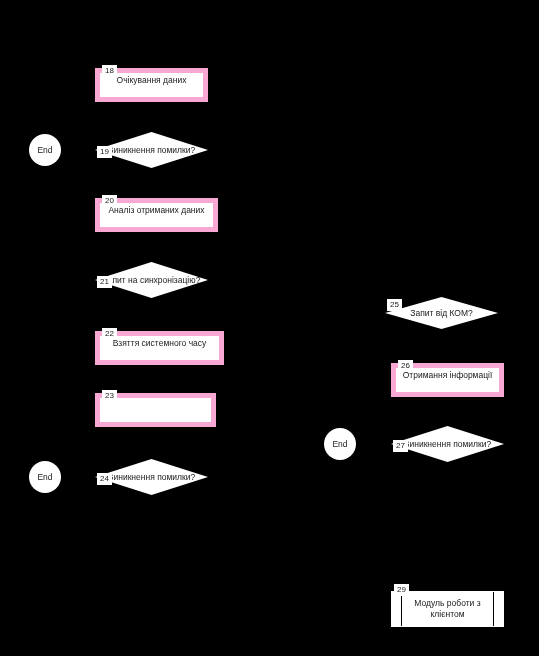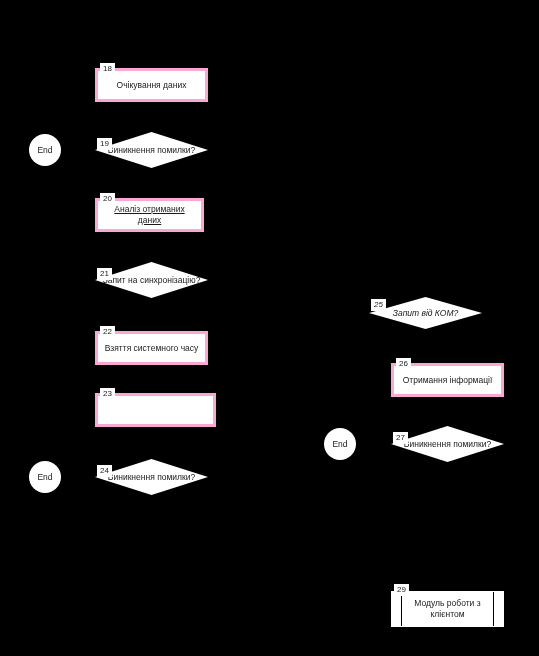--- a/index.html
+++ b/index.html
@@ -21,24 +21,24 @@
 
   
   .node {
     position: absolute;
     box-sizing: border-box;
   }
 
   
   .proc {
     background: #ffffff;
-    border: 3px solid #f9a8d4;
-    color: #1a1a1a;
-    display: flex;
-    align-items: center;
+    border: 5px solid #f9a8d4;
+    color: #1a1a1a;
+    display: flex;
+    align-items: flex-start;
     justify-content: center;
     text-align: center;
     font-size: 8.5px;
     line-height: 11px;
     padding: 2px 5px;
   }
 
   
   .decision {
     position: absolute;
@@ -110,21 +110,21 @@
     background: #ffffff;
     color: #1a1a1a;
     font-size: 8px;
     line-height: 10px;
     padding: 0px 2px 0px 2px;
     border: 1px solid #ffffff;
     z-index: 5;
     white-space: nowrap;
   }
   .decision .tag {
-    top: 6px;
+    top: 14px;
     left: 2px;
   }
 </style>
 </head>
 <body>
 
 <div id="canvas">
 
   <div class="node proc" style="left:95px; top:68px; width:113px; height:34px;">
     <span class="tag">18</span>
@@ -134,51 +134,51 @@
   <div class="node terminator" style="left:29px; top:134px; width:32px; height:32px;">
     <span>End</span>
   </div>
 
   <div class="node decision" style="left:95px; top:132px; width:113px; height:36px;">
     <div class="diamond-shape"></div>
     <span class="tag">19</span>
     <span class="diamond-label">Виникнення помилки?</span>
   </div>
 
-  <div class="node proc" style="left:95px; top:198px; width:109px; height:34px;text-decoration:underline;">
+  <div class="node proc" style="left:95px; top:198px; width:123px; height:34px;">
     <span class="tag">20</span>
     <span>Аналіз отриманих даних</span>
   </div>
 
   <div class="node decision" style="left:95px; top:262px; width:113px; height:36px;">
     <div class="diamond-shape"></div>
     <span class="tag">21</span>
     <span class="diamond-label">Запит на синхронізацію?</span>
   </div>
 
-  <div class="node proc" style="left:95px; top:331px; width:113px; height:34px;">
+  <div class="node proc" style="left:95px; top:331px; width:129px; height:34px;">
     <span class="tag">22</span>
     <span>Взяття системного часу</span>
   </div>
 
   <div class="node proc" style="left:95px; top:393px; width:121px; height:34px;">
     <span class="tag">23</span>
   </div>
 
   <div class="node terminator" style="left:29px; top:461px; width:32px; height:32px;">
     <span>End</span>
   </div>
 
   <div class="node decision" style="left:95px; top:459px; width:113px; height:36px;">
     <div class="diamond-shape"></div>
     <span class="tag">24</span>
     <span class="diamond-label">Виникнення помилки?</span>
   </div>
 
-  <div class="node decision" style="left:369px; top:297px; width:113px; height:32px;font-style:italic;">
+  <div class="node decision" style="left:385px; top:297px; width:113px; height:32px;">
     <div class="diamond-shape"></div>
     <span class="tag" style="top:2px;">25</span>
     <span class="diamond-label">Запит від КОМ?</span>
   </div>
 
   <div class="node proc" style="left:391px; top:363px; width:113px; height:34px;">
     <span class="tag">26</span>
     <span>Отримання інформації</span>
   </div>
 

